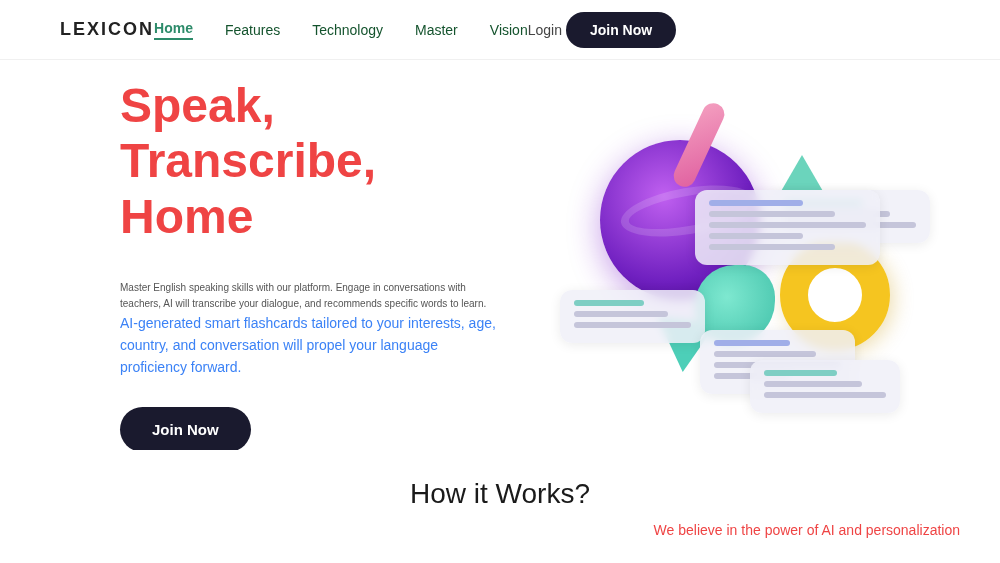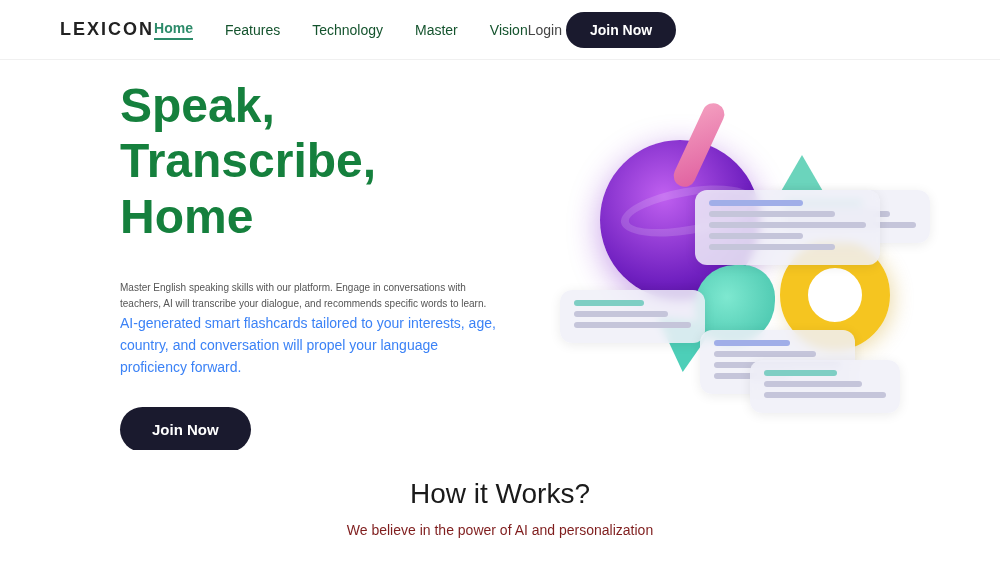--- a/index.html
+++ b/index.html
@@ -20,21 +20,21 @@
       background: #1a1a2e; color: #fff; border: none; border-radius: 24px;
       padding: 10px 24px; font-size: 14px; font-weight: 600; cursor: pointer;
     }
 
     
     .hero {
       display: flex; align-items: center; padding: 20px 80px 0 120px;
       position: relative; height: 390px; overflow: hidden;
     }
     .hero-left { flex: 0 0 420px; }
-    .hero-title { font-size: 48px; font-weight: 700; color: #15803d; line-height: 1.15; margin-bottom: 36px; }
+    .hero-title { font-size: 48px; font-weight: 700; color: #ef4444; line-height: 1.15; margin-bottom: 36px; }
     .hero-desc { font-size: 10px; color: #555; line-height: 1.6; margin-bottom: 0; max-width: 380px; }
     .hero-desc2 { font-size: 14px; color: #3b82f6; line-height: 1.6; margin-bottom: 28px; max-width: 380px; }
     .join-btn-hero {
       background: #1a1a2e; color: #fff; border: none; border-radius: 28px;
       padding: 14px 32px; font-size: 15px; font-weight: 600; cursor: pointer;
     }
 
     
     .hero-visual {
       flex: 1; position: relative; height: 100%;
@@ -128,21 +128,21 @@
       border-bottom: 38px solid #6bd4bc;
       left: 240px; top: 75px;
     }
 
     
     .how-section {
       text-align: center;
       padding: 28px 40px 16px;
     }
     .how-title { font-size: 28px; font-weight: 400; color: #1a1a1a; margin-bottom: 10px; }
-    .how-desc { font-size: 14px; color: #7f1d1d; line-height: 1.5; }
+    .how-desc { font-size: 14px; color: #ef4444; line-height: 1.5; text-align: right; }
   </style>
 </head>
 <body>
 
 <nav class="navbar">
   <div class="nav-logo">LEXICON</div>
   <div class="nav-links">
     <a class="nav-link active">Home</a>
     <a class="nav-link">Features</a>
     <a class="nav-link">Technology</a>

